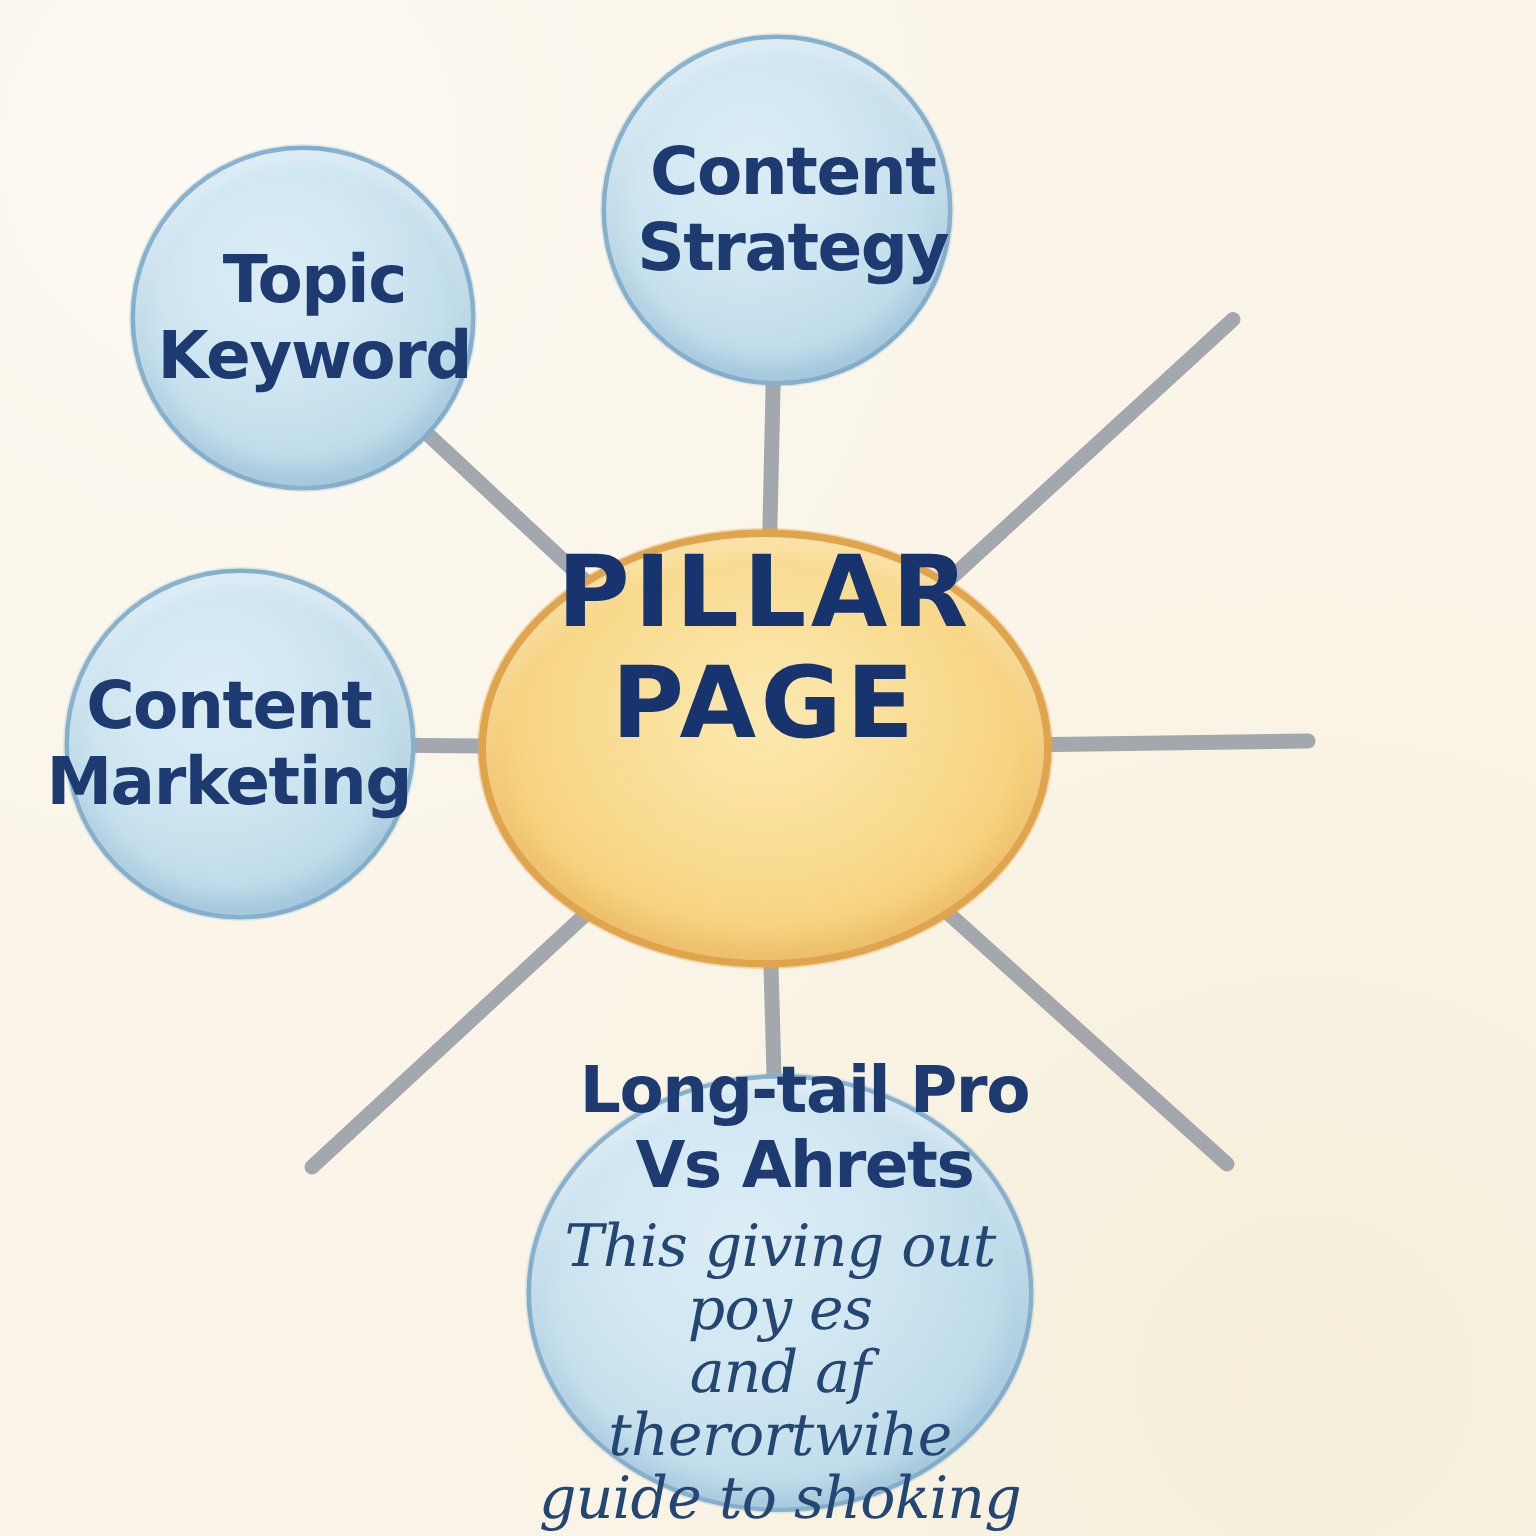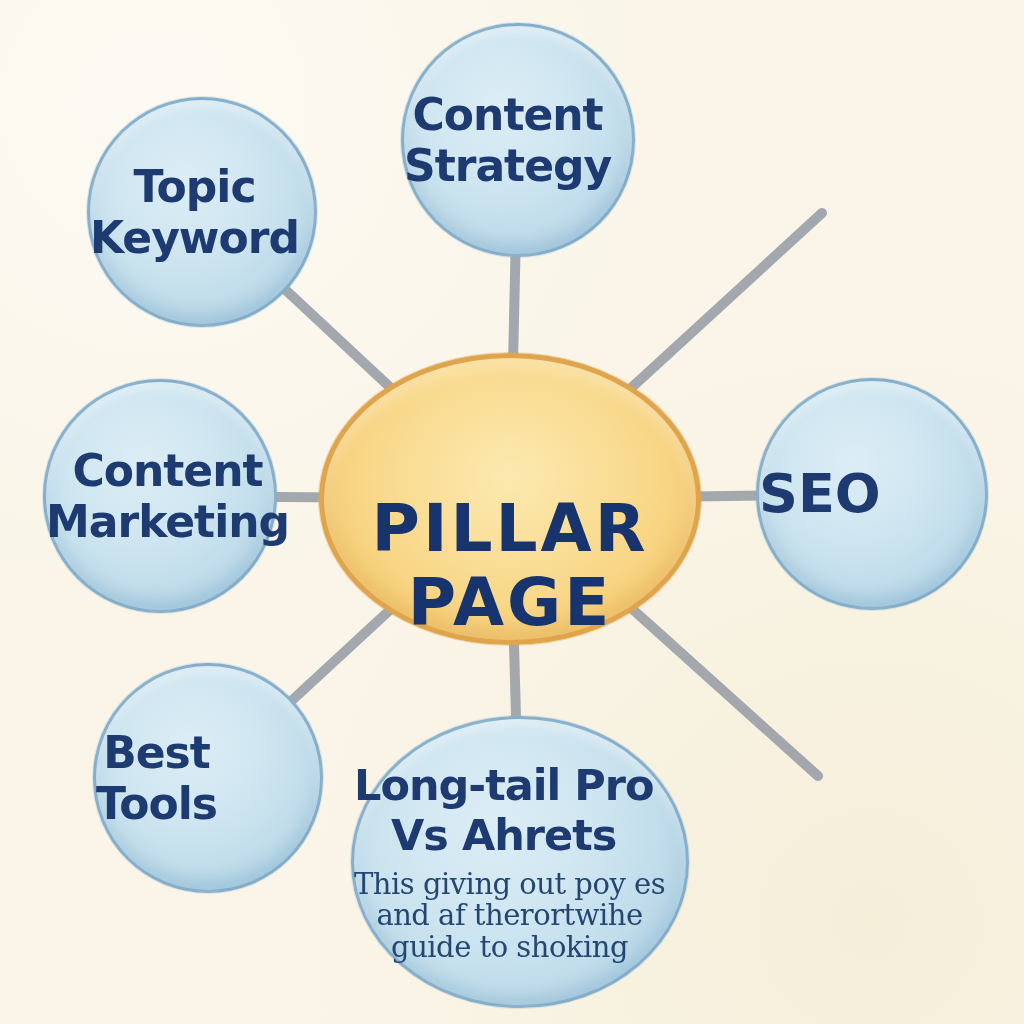--- a/index.html
+++ b/index.html
@@ -33,58 +33,59 @@
     border-radius: 50%;
     background: radial-gradient(circle at 42% 36%,
       #dcedf5 0%, #cfe6f1 38%, #c0dcea 65%, #a9cce0 86%, #95bed6 100%);
     border: 3px solid rgba(113,160,194,0.75);
     box-shadow:
       inset 0 -8px 16px rgba(116,163,198,0.35),
       inset 0 6px 12px rgba(255,255,255,0.55),
       0 0 0 1px rgba(140,180,205,0.25);
     display: flex;
     flex-direction: column;
-    align-items: flex-start;
+    align-items: flex-end;
     justify-content: center;
     text-align: center;
     z-index: 1;
     color: #1d3a71;
   }
   .node .label {
     font-weight: bold;
     font-size: 44px;
     line-height: 1.16;
     letter-spacing: -1px;
     white-space: pre-line;
     color: #1d3a71;
   }
   .node.seo .label { font-size: 54px; letter-spacing: 0; }
   .node.longtail .label { font-size: 43px; }
   .node .subtext {
     font-family: "DejaVu Serif", "Liberation Serif", serif;
-    font-size: 29px;
+    font-style: italic;
+    font-size: 39px;
     line-height: 1.08;
     letter-spacing: -0.5px;
     white-space: pre-line;
     color: #234672;
     margin-top: 8px;
   }
   .hub {
     position: absolute;
     transform: translate(-50%, -50%);
     border-radius: 50%;
     background: radial-gradient(ellipse at 50% 42%,
       #fce9b0 0%, #f9dc92 42%, #f7d07a 72%, #f2c163 92%, #eeb95a 100%);
     border: 5px solid #e0a44d;
     box-shadow:
       inset 0 -10px 20px rgba(213,146,57,0.35),
       inset 0 8px 16px rgba(255,244,210,0.6),
       0 0 0 1px rgba(224,164,77,0.4);
     display: flex;
-    align-items: flex-end;
+    align-items: flex-start;
     justify-content: center;
     text-align: center;
     z-index: 2;
     color: #17346e;
   }
   .hub .label {
     font-weight: bold;
     font-size: 66px;
     line-height: 1.12;
     letter-spacing: 3px;
@@ -116,28 +117,21 @@
     <div class="label">Content
 Strategy</div>
   </div>
 
 
   <div class="node" style="left:160px; top:496px; width:228px; height:228px;">
     <div class="label">Content
 Marketing</div>
   </div>
 
-  <div class="node seo" style="left:872px; top:494px; width:226px; height:226px;">
-    <div class="label">SEO</div>
-  </div>
 
-  <div class="node" style="left:208px; top:778px; width:224px; height:224px;">
-    <div class="label">Best
-Tools</div>
-  </div>
 
   <div class="node longtail" style="left:520px; top:862px; width:332px; height:286px;">
     <div class="label">Long-tail Pro
 Vs Ahrets</div>
     <div class="subtext">This giving out poy es
 and af therortwihe
 guide to shoking</div>
   </div>
 
 

